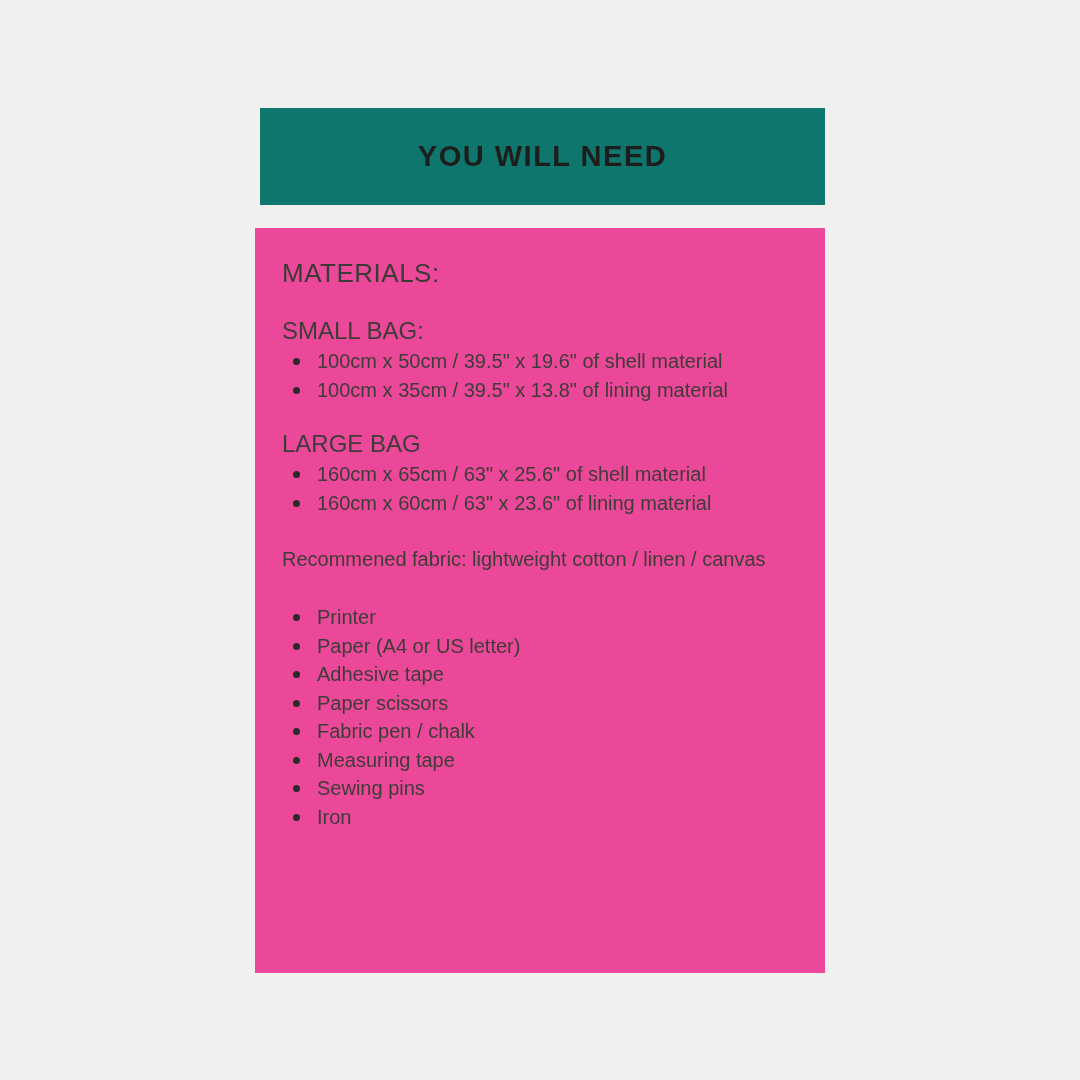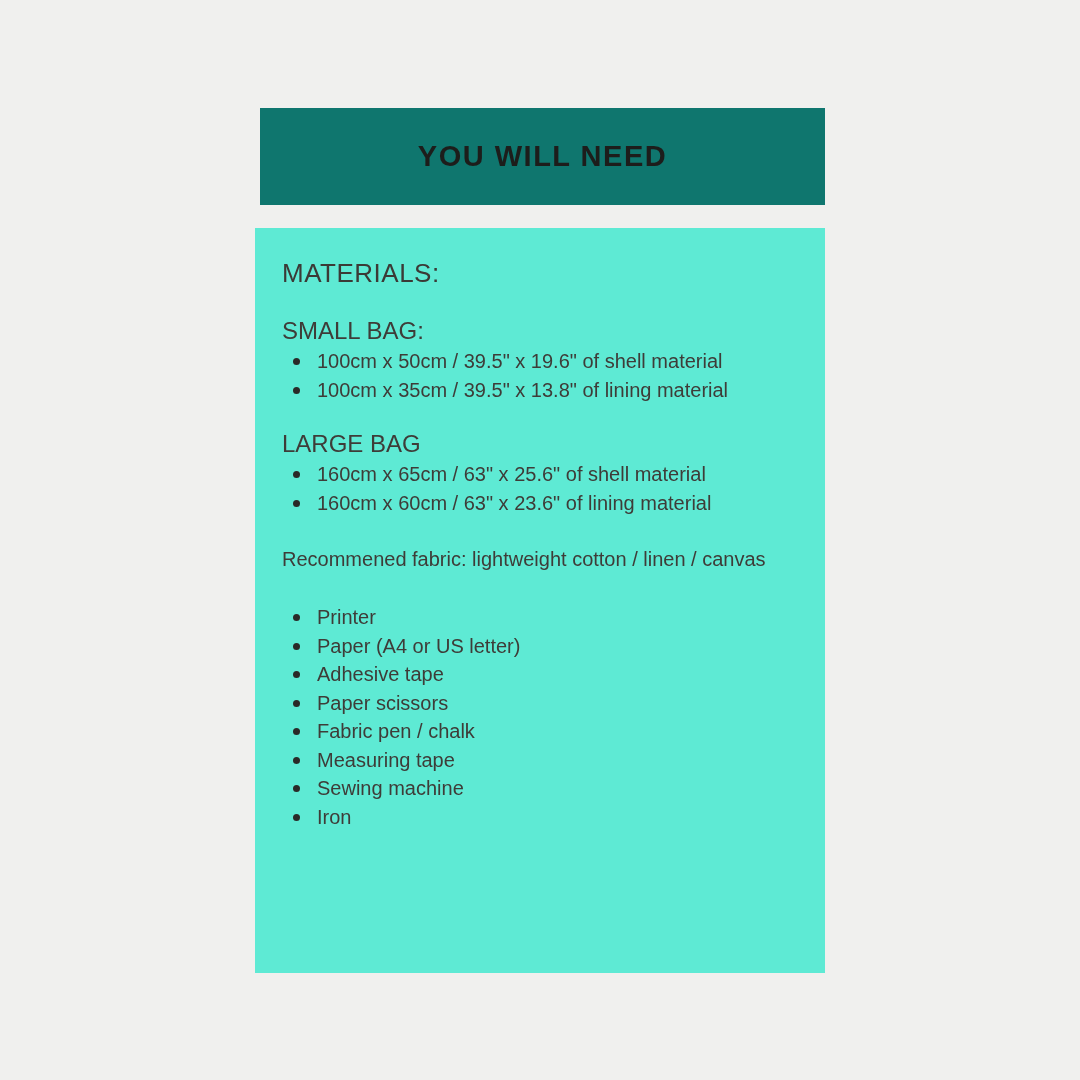--- a/index.html
+++ b/index.html
@@ -33,21 +33,21 @@
     letter-spacing: 1.5px;
     color: #1d1d1b;
   }
 
   .content-panel {
     position: absolute;
     left: 255px;
     top: 228px;
     width: 570px;
     height: 745px;
-    background: #5eead4;
+    background: #ec4899;
     box-sizing: border-box;
     padding: 30px 27px 0 27px;
   }
 
   .section-heading {
     font-size: 26px;
     font-weight: 400;
     line-height: 31px;
     letter-spacing: 0.5px;
     color: #3b3a36;
@@ -121,17 +121,17 @@
   <p class="fabric-note">Recommened fabric: lightweight cotton / linen / canvas</p>
 
 
   <ul class="bullet-list list-equipment">
       <li>Printer</li>
       <li>Paper (A4 or US letter)</li>
       <li>Adhesive tape</li>
       <li>Paper scissors</li>
       <li>Fabric pen / chalk</li>
       <li>Measuring tape</li>
-      <li>Sewing machine</li>
+      <li>Sewing pins</li>
       <li>Iron</li>
     </ul>
 
 </div>
 
 </body></html>

